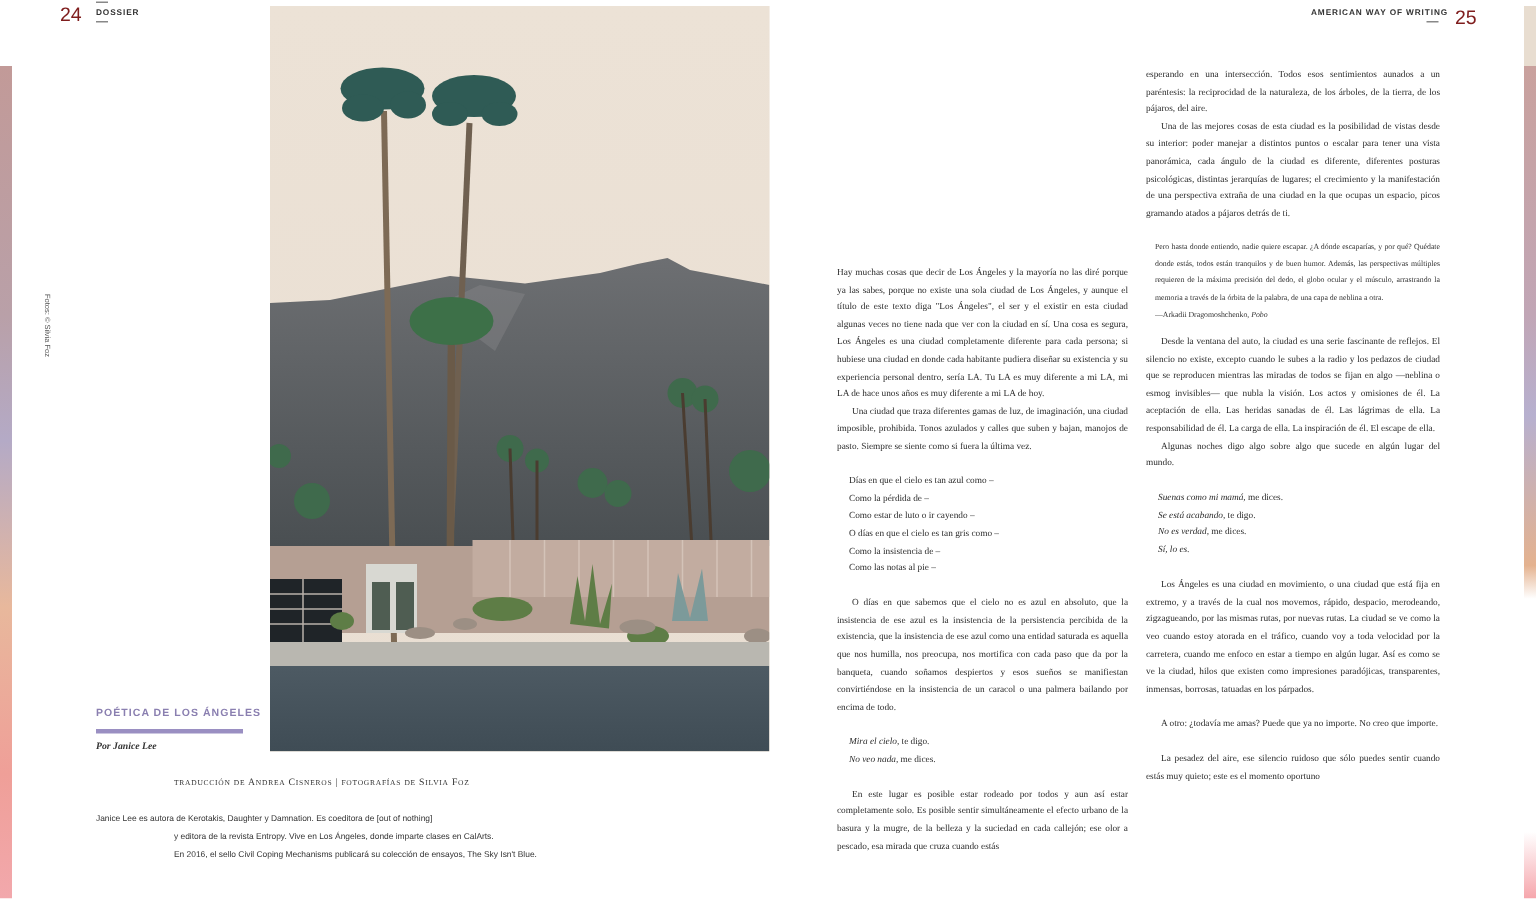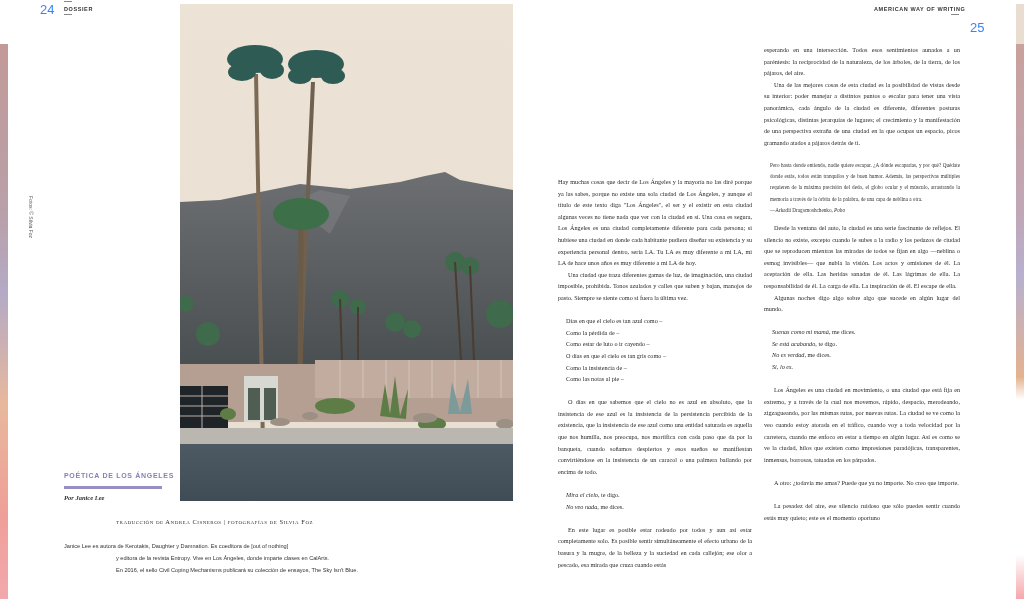--- a/index.html
+++ b/index.html
@@ -1,21 +1,21 @@
 <!DOCTYPE html>
 <html><head>
 <meta charset="utf-8">
 <style>
   html, body { margin:0; padding:0; }
   body { width:1024px; height:599px; background:#ffffff; position:relative; overflow:hidden;
          font-family:"Liberation Serif", serif; color:#2a2a2a; }
   .abs { position:absolute; }
 
   
-  .pagenum { font-family:"Liberation Sans", sans-serif; font-size:13px; color:#3b82f6; }
+  .pagenum { font-family:"Liberation Sans", sans-serif; font-size:13px; color:#7f1d1d; }
   .section-head { font-family:"Liberation Sans", sans-serif; font-size:5.5px; font-weight:bold; letter-spacing:0.6px; color:#333; }
   .tick { height:1px; background:#888; width:8px; }
 
   
   .strip-left { left:0; top:44px; width:8px; height:555px;
      background:linear-gradient(to bottom,#c29a98 0%,#b9a0a8 30%,#b4aac6 45%,#e8b89c 65%,#ef9f98 85%,#f2a8ac 100%); }
   .strip-right { left:1016px; top:44px; width:8px; height:555px;
      background:linear-gradient(to bottom,#c9a19d 0%,#c1a6b6 30%,#b7b0cf 42%,#e4b28f 60%,#ffffff 64%,#ffffff 92%,#f6a6ac 100%); }
   .strip-top-right { left:1016px; top:4px; width:8px; height:40px; background:#e8ddd0; }
 
@@ -48,21 +48,21 @@
 <div class="abs strip-right"></div>
 <div class="abs strip-top-right"></div>
 
 <div class="abs pagenum" style="left:40px;top:2px;">24</div>
 <div class="abs tick" style="left:64px;top:1px;"></div>
 <div class="abs section-head" style="left:64px;top:6px;">DOSSIER</div>
 <div class="abs tick" style="left:64px;top:14px;"></div>
 
 <div class="abs section-head" style="left:874px;top:6px;">AMERICAN WAY OF WRITING</div>
 <div class="abs tick" style="left:951px;top:14px;"></div>
-<div class="abs pagenum" style="left:970px;top:20px;">25</div>
+<div class="abs pagenum" style="left:970px;top:4px;">25</div>
 
 <div class="abs photo-credit" style="left:34px;top:196px;">Fotos: © Silvia Foz</div>
 
 <div class="abs photo">
   <svg width="333" height="497" viewBox="0 0 333 497" xmlns="http://www.w3.org/2000/svg">
     <defs>
       <linearGradient id="sky" x1="0" y1="0" x2="0" y2="1">
         <stop offset="0" stop-color="#ece2d6"></stop>
           <stop offset="1" stop-color="#e9ded2"></stop>
       </linearGradient>

